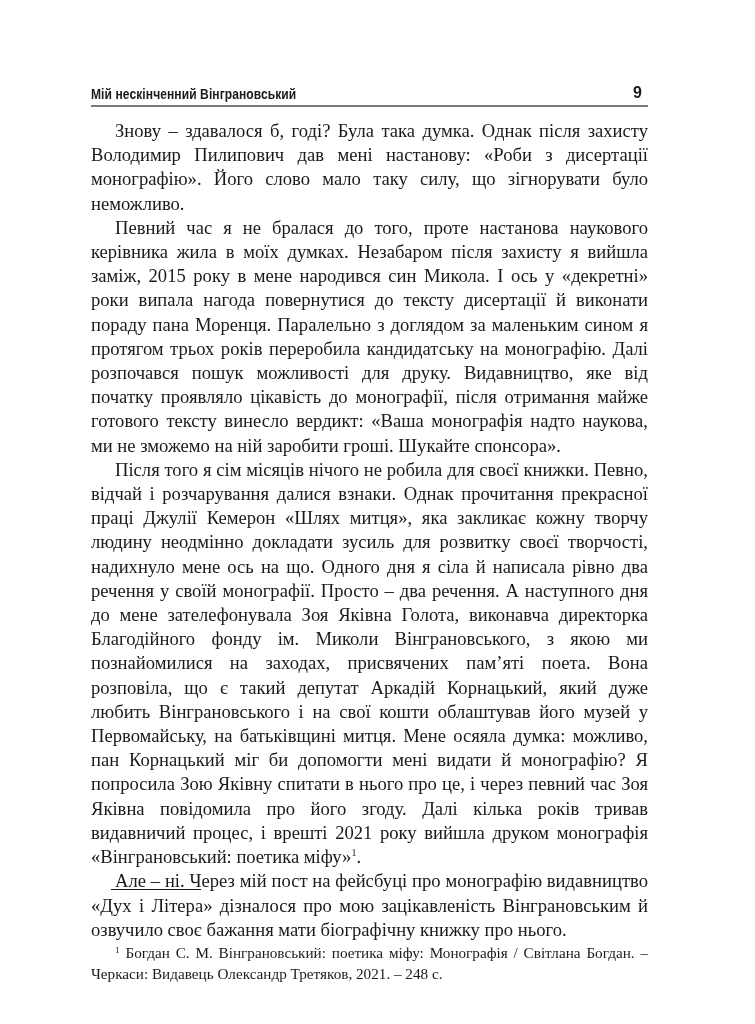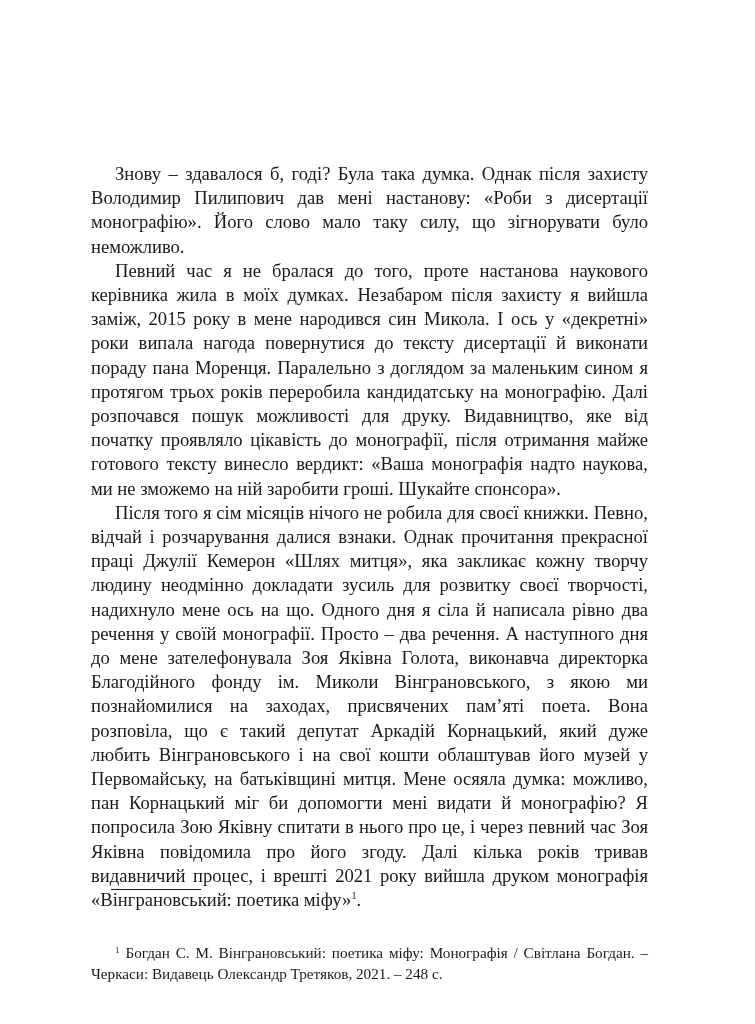--- a/index.html
+++ b/index.html
@@ -18,41 +18,46 @@
       font-size: 14px; font-weight: bold; letter-spacing: 0.1px; color: #1a1a1a;
       transform: scaleX(0.86); transform-origin: left center;
     }
     .page-number {
       position: absolute; right: 6px; top: 0px;
       font-size: 16px; font-weight: bold; color: #1a1a1a;
     }
     .body-text {
       position: absolute; left: 91px; top: 119px; width: 557px;
       font-family: "Liberation Serif", serif; font-size: 18.6px; line-height: 24.2px;
-      text-align: justify; hyphens: manual; margin-top: 43px;
+      text-align: justify; hyphens: manual;
     }
     .para { margin: 0; text-indent: 24px; }
     sup { font-size: 10px; line-height: 0; vertical-align: 7px; }
     .footnote-rule {
       position: absolute; left: 111px; top: 889px; width: 90px; height: 0;
       border-top: 1.5px solid #1a1a1a;
     }
     .footnote {
       position: absolute; left: 91px; top: 940px; width: 557px;
       font-family: "Liberation Serif", serif; font-size: 15.2px; line-height: 21px;
       text-align: justify; text-indent: 24px;
     }
     .fn-mark { font-size: 9px; vertical-align: 5px; margin-right: 6px; }
   </style>
 </head>
 <body>
 
 <div class="page">
+  <div class="running-head">
+    <span class="running-title">Мій нескінченний Вінграновський</span>
+    <span class="page-number">9</span>
+  </div>
 
   <div class="body-text">
     <p class="para">Знову – здавалося б, годі? Була така думка. Однак після захисту Володимир Пилипович дав мені настанову: «Роби з дисертації монографію». Його слово мало таку силу, що зігнорувати було неможливо.</p>
     <p class="para">Певний час я не бралася до того, проте настанова наукового керівника жила в моїх думках. Незабаром після захисту я вийшла заміж, 2015 року в мене народився син Микола. І ось у «декретні» роки випала нагода повернутися до тексту дисертації й виконати пораду пана Моренця. Паралельно з доглядом за маленьким сином я протягом трьох років переробила кандидатську на монографію. Далі розпочався пошук можливості для друку. Видавництво, яке від початку проявляло цікавість до монографії, після отримання майже готового тексту винесло вердикт: «Ваша монографія надто наукова, ми не зможемо на ній заробити гроші. Шукайте спонсора».</p>
     <p class="para"><span>Після того я сім місяців нічого не робила для своєї книжки. Певно, відчай і розчарування далися взнаки. Однак прочитання прекрасної праці Джулії Кемерон «Шлях митця», яка закликає кожну творчу людину неодмінно докладати зусиль для розвитку своєї творчості, надихнуло мене ось на що. Одного дня я сіла й написала рівно два речення у своїй монографії. Просто – два речення. А наступного дня до мене зателефонувала Зоя Яківна Голота, виконавча директорка Благодійного фонду ім. Миколи Вінграновського, з якою ми познайомилися на заходах, присвячених пам’яті поета. Вона розповіла, що є такий депутат Аркадій Корнацький, який дуже любить Вінграновського і на свої кошти облаштував його музей у Первомайську, на батьківщині митця. Мене осяяла думка: можливо, пан Корнацький міг би допомогти мені видати й монографію? Я попросила Зою Яківну спитати в нього про це, і через певний час Зоя Яківна повідомила про його згоду. Далі кілька років тривав видавничий процес, і врешті 2021 року вийшла друком монографія «Вінграновський: поетика міфу»</span><sup>1</sup><span>.</span></p>
+    <p class="para">Але – ні. Через мій пост на фейсбуці про монографію видавництво «Дух і Літера» дізналося про мою зацікавленість Вінграновським й озвучило своє бажання мати біографічну книжку про нього.</p>
   </div>
 
   <div class="footnote-rule"></div>
   <div class="footnote"><span class="fn-mark">1</span><span>Богдан С. М. Вінграновський: поетика міфу: Монографія / Світлана Богдан. – Черкаси: Видавець Олександр Третяков, 2021. – 248 с.</span></div>
 </div>
 
 </body></html>

